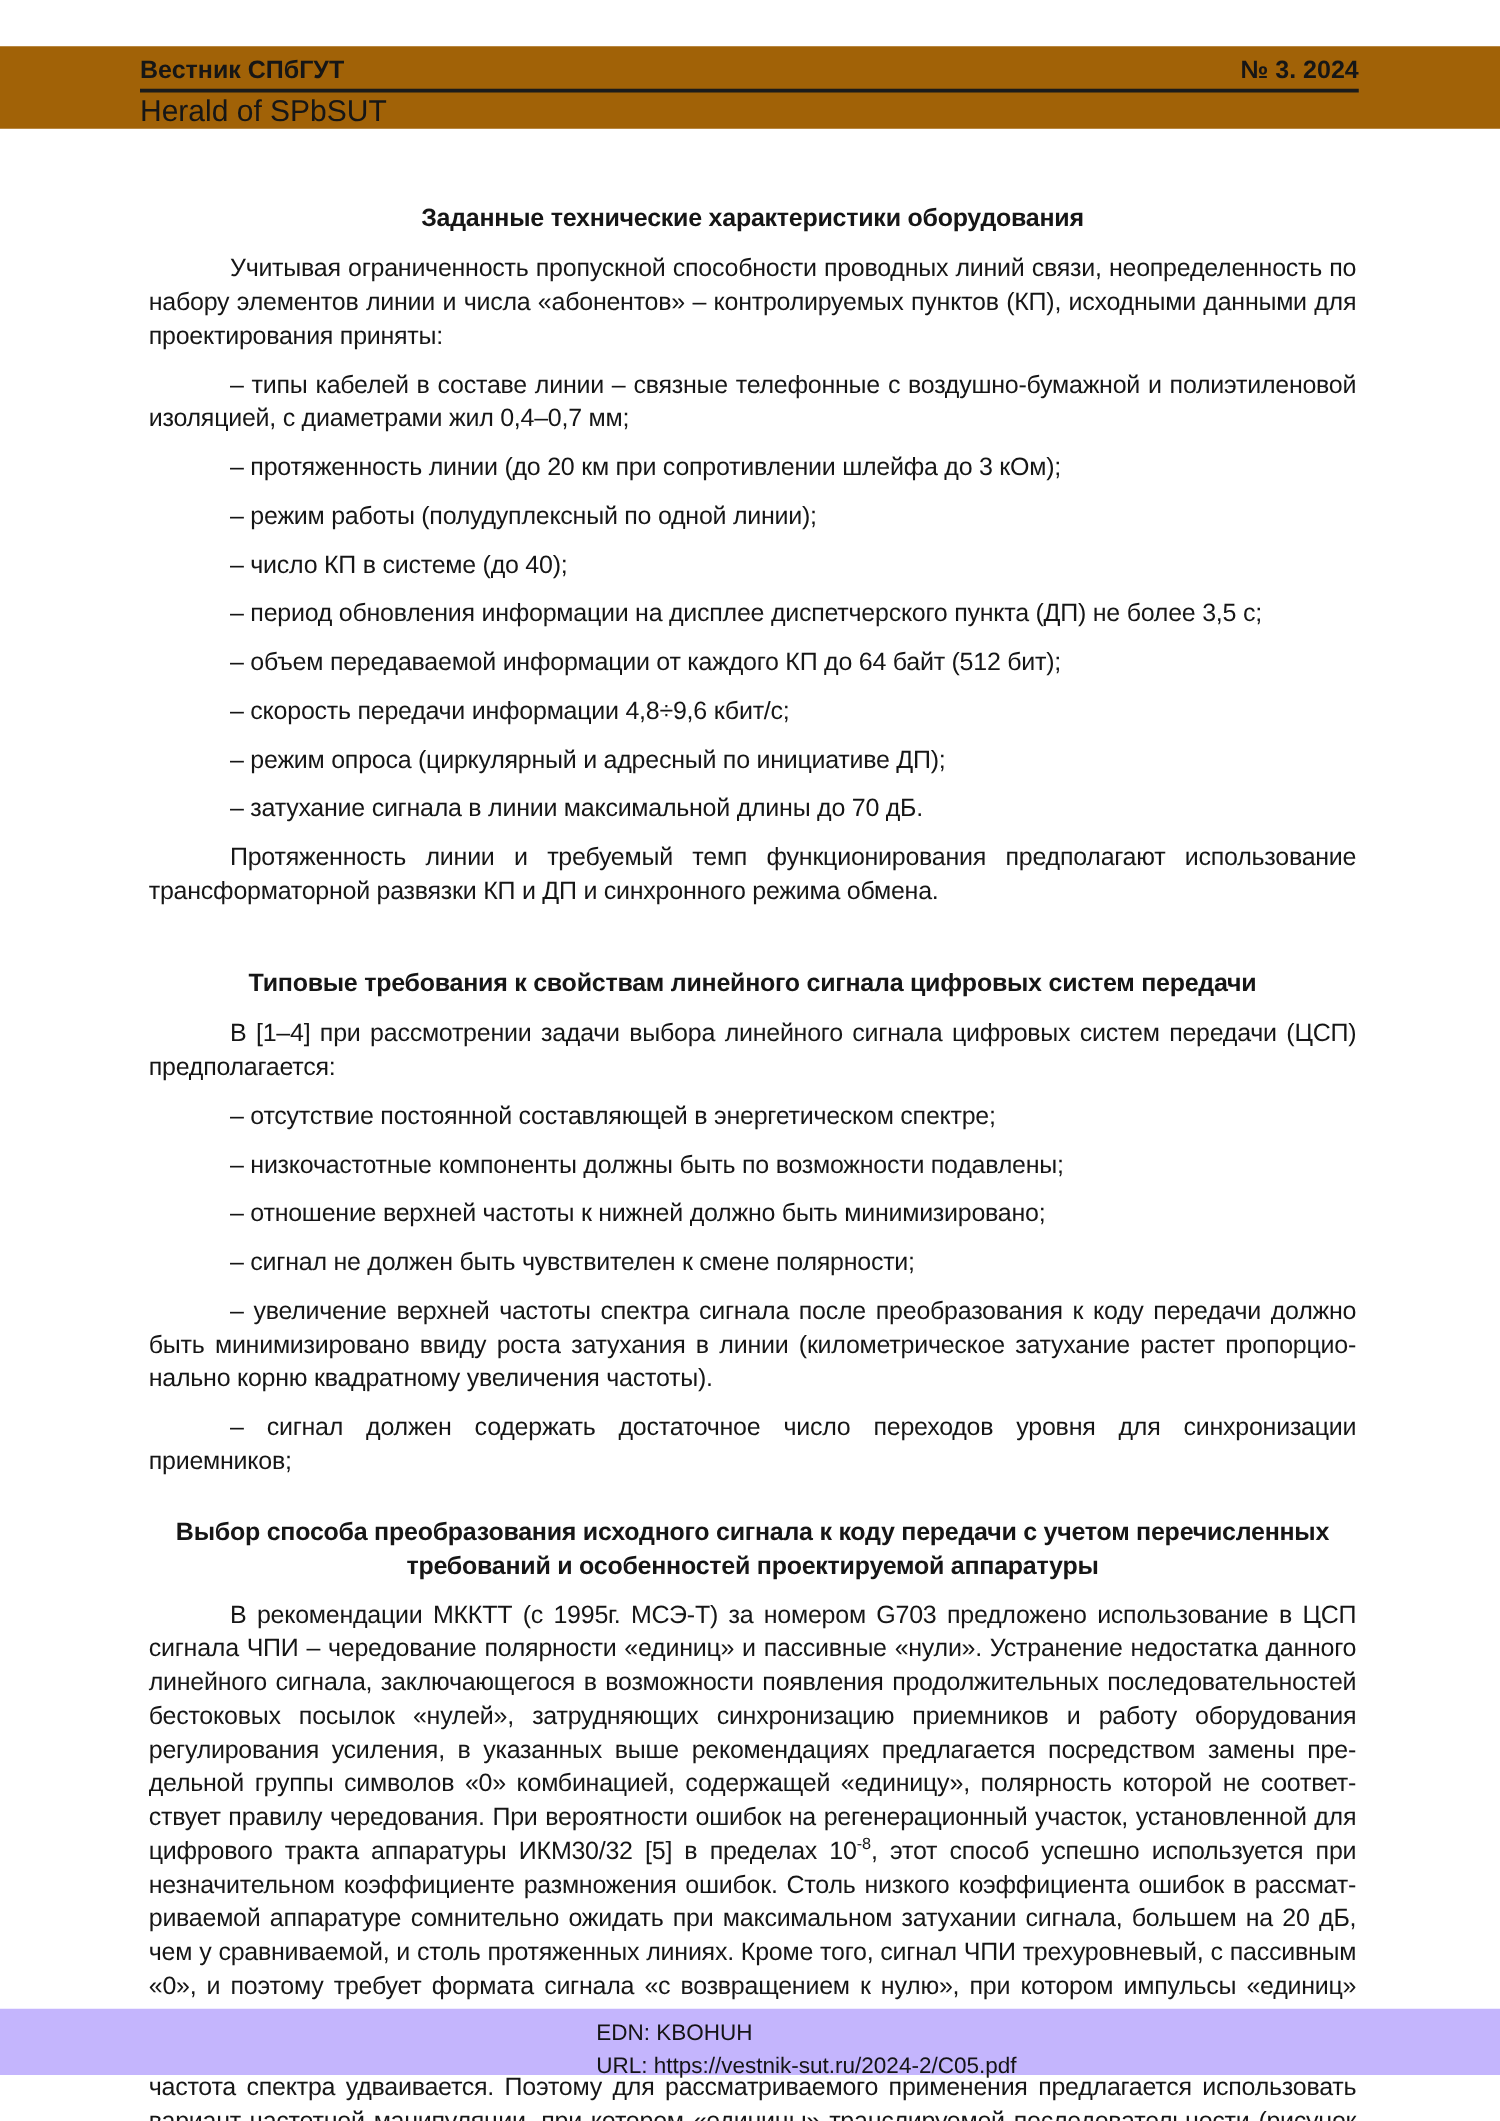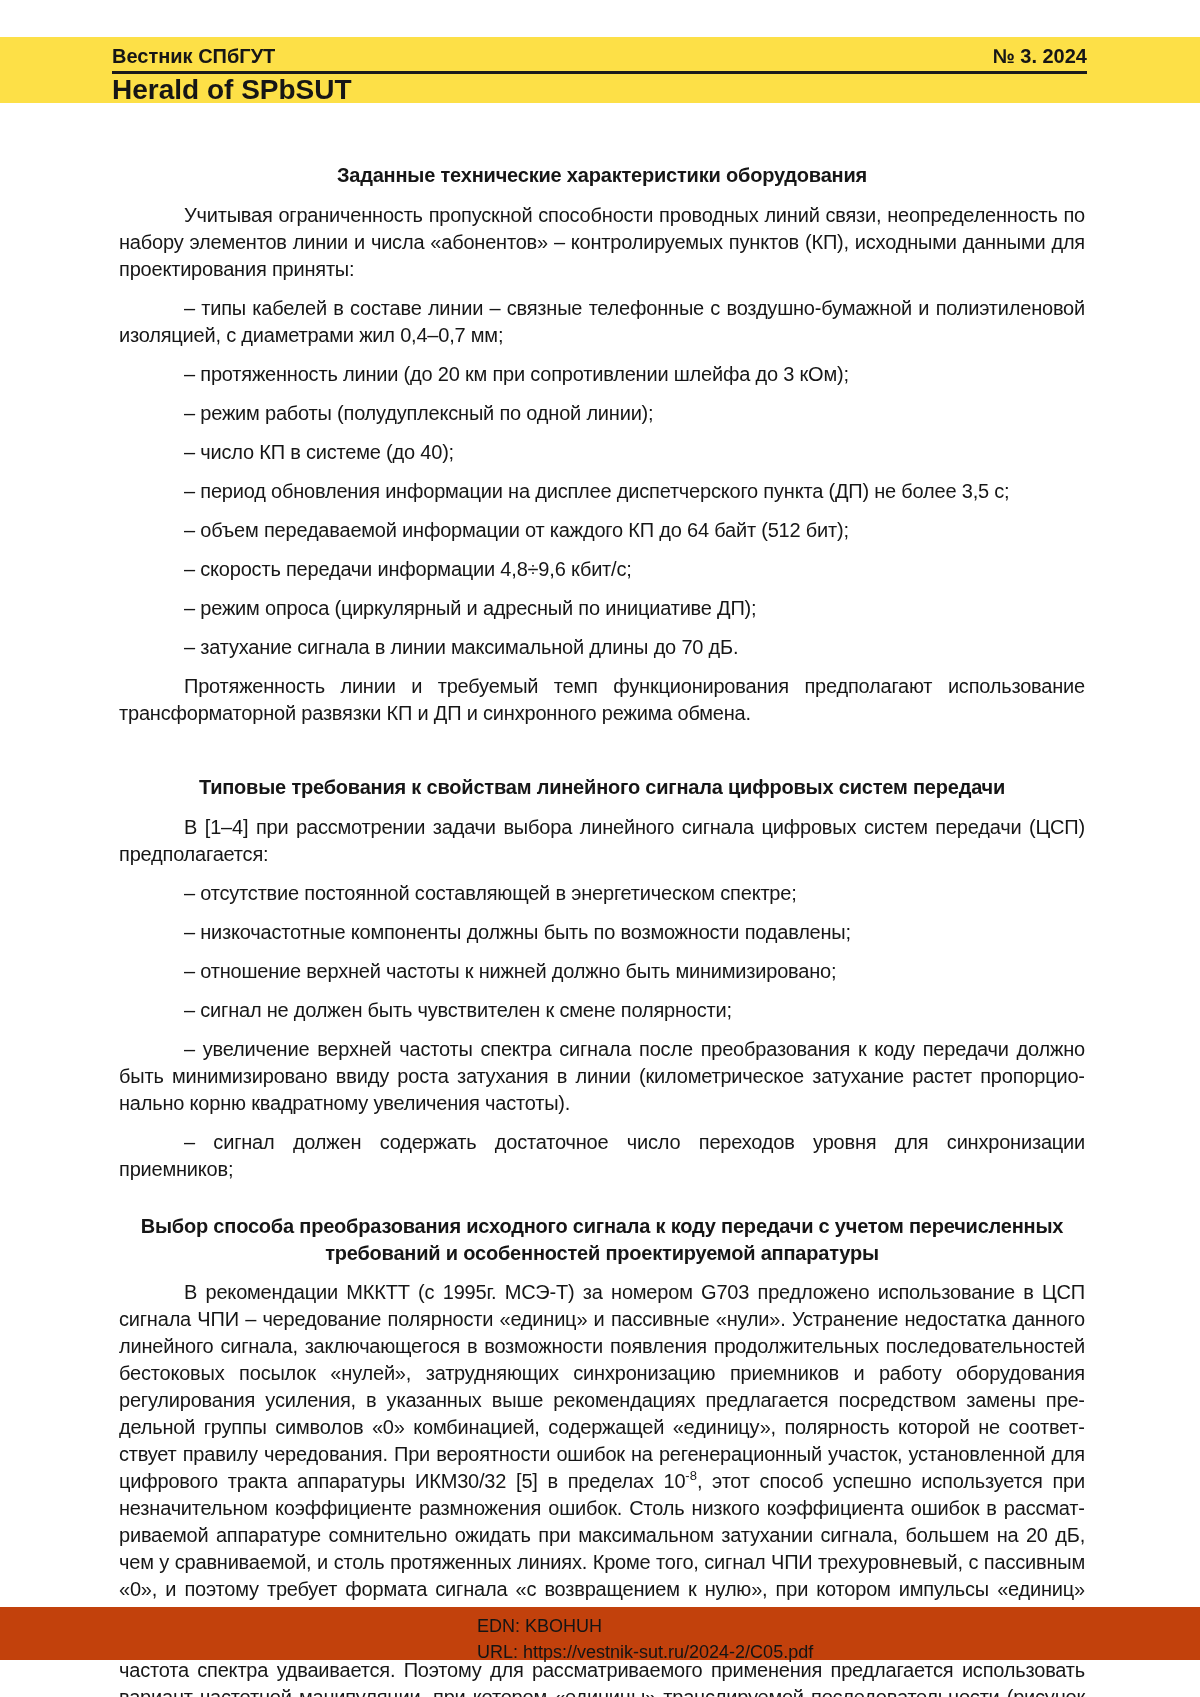--- a/index.html
+++ b/index.html
@@ -19,21 +19,21 @@
   .footer-band { top: 1607px; height: 53px; }
 
   .header-inner {
     position: absolute; left: 112px; right: 113px; top: 7px;
   }
   .header-row {
     display: flex; justify-content: space-between; align-items: flex-end;
     font-weight: bold; font-size: 20px; line-height: 25px;
   }
   .header-rule { height: 2.5px; background: #1b1b1b; margin-top: 2px; }
-  .header-en { font-weight: bold; font-size: 28px; line-height: 25px; margin-top: 3px; }
+  .header-en { font-weight: normal; font-size: 24px; line-height: 25px; margin-top: 3px; }
 
   .content {
     position: absolute; top: 103px; left: 107px; width: 990px;
     font-size: 20px; line-height: 27px;
     text-align: justify;
     letter-spacing: -0.2px;
   }
   .heading {
     font-weight: bold; text-align: center; text-indent: 0;
     margin: 0;
@@ -50,21 +50,21 @@
   }
   .footer-inner {
     position: absolute; left: 477px; top: 6px;
     font-size: 18px; line-height: 26px; color: #141414;
   }
   .footer-line { white-space: nowrap; }
 </style>
 </head>
 <body style="color: rgb(22, 22, 22);">
 
-<div class="band header-band" style="background: #fde047;">
+<div class="band header-band" style="background: #a16207;">
   <div class="header-inner">
     <div class="header-row">
       <span>Вестник СПбГУТ</span>
       <span>№ 3. 2024</span>
     </div>
     <div class="header-rule"></div>
     <div class="header-en">Herald of SPbSUT</div>
   </div>
 </div>
 
@@ -93,18 +93,18 @@
   <p class="para">– увеличение верхней частоты спектра сигнала после преобразования к коду передачи должно быть минимизировано ввиду роста затухания в линии (километрическое затухание растет пропорцио­нально корню квадратному увеличения частоты).</p>
   <p class="para">– сигнал должен содержать достаточное число переходов уровня для синхронизации приемников;</p>
 
   <p class="heading h3">Выбор способа преобразования исходного сигнала к коду передачи с учетом перечисленных требований и особенностей проектируемой аппаратуры</p>
 
   <p class="para">
     <span>В рекомендации МККТТ (с 1995г. МСЭ-Т) за номером G703 предложено использование в ЦСП сигнала ЧПИ – чередование полярности «единиц» и пассивные «нули». Устранение недостатка данно­го линейного сигнала, заключающегося в возможности появления продолжительных последовательно­стей бестоковых посылок «нулей», затрудняющих синхронизацию приемников и работу оборудования регулирования усиления, в указанных выше рекомендациях предлагается посредством замены пре­дельной группы символов «0» комбинацией, содержащей «единицу», полярность которой не соответ­ствует правилу чередования. При вероятности ошибок на регенерационный участок, установленной для цифрового тракта аппаратуры ИКМ30/32 [5] в пределах 10</span><sup>-8</sup><span>, этот способ успешно используется при незначительном коэффициенте размножения ошибок. Столь низкого коэффициента ошибок в рассмат­риваемой аппаратуре сомнительно ожидать при максимальном затухании сигнала, большем на 20 дБ, чем у сравниваемой, и столь протяженных линиях. Кроме того, сигнал ЧПИ трехуровневый, с пассив­ным «0», и поэтому требует формата сигнала «с возвращением к нулю», при котором импульсы «еди­ниц» имеют длительность в половину тактового интервала для обеспечения размагничивания сердеч­ника линейного трансформатора при трансляции любых сочетаний символов. Таким образом, верхняя частота спектра удваивается. Поэтому для рассматриваемого применения предлагается использовать вариант частотной манипуляции, при котором «единицы» транслируемой последовательности (рису­нок 1) преобразуются в токовые импульсы чередующейся полярности длительностями в тактовый ин­тервал, а «нули» имеют дополнительную смену полярности посередине посылки.</span>
   </p>
 </div>
 
-<div class="band footer-band" style="background: #c2410c;">
+<div class="band footer-band" style="background: #c4b5fd;">
   <div class="footer-inner">
     <div class="footer-line">EDN: KBOHUH</div>
     <div class="footer-line">URL: https://vestnik-sut.ru/2024-2/C05.pdf</div>
   </div>
 </div>
 
 </body></html>

